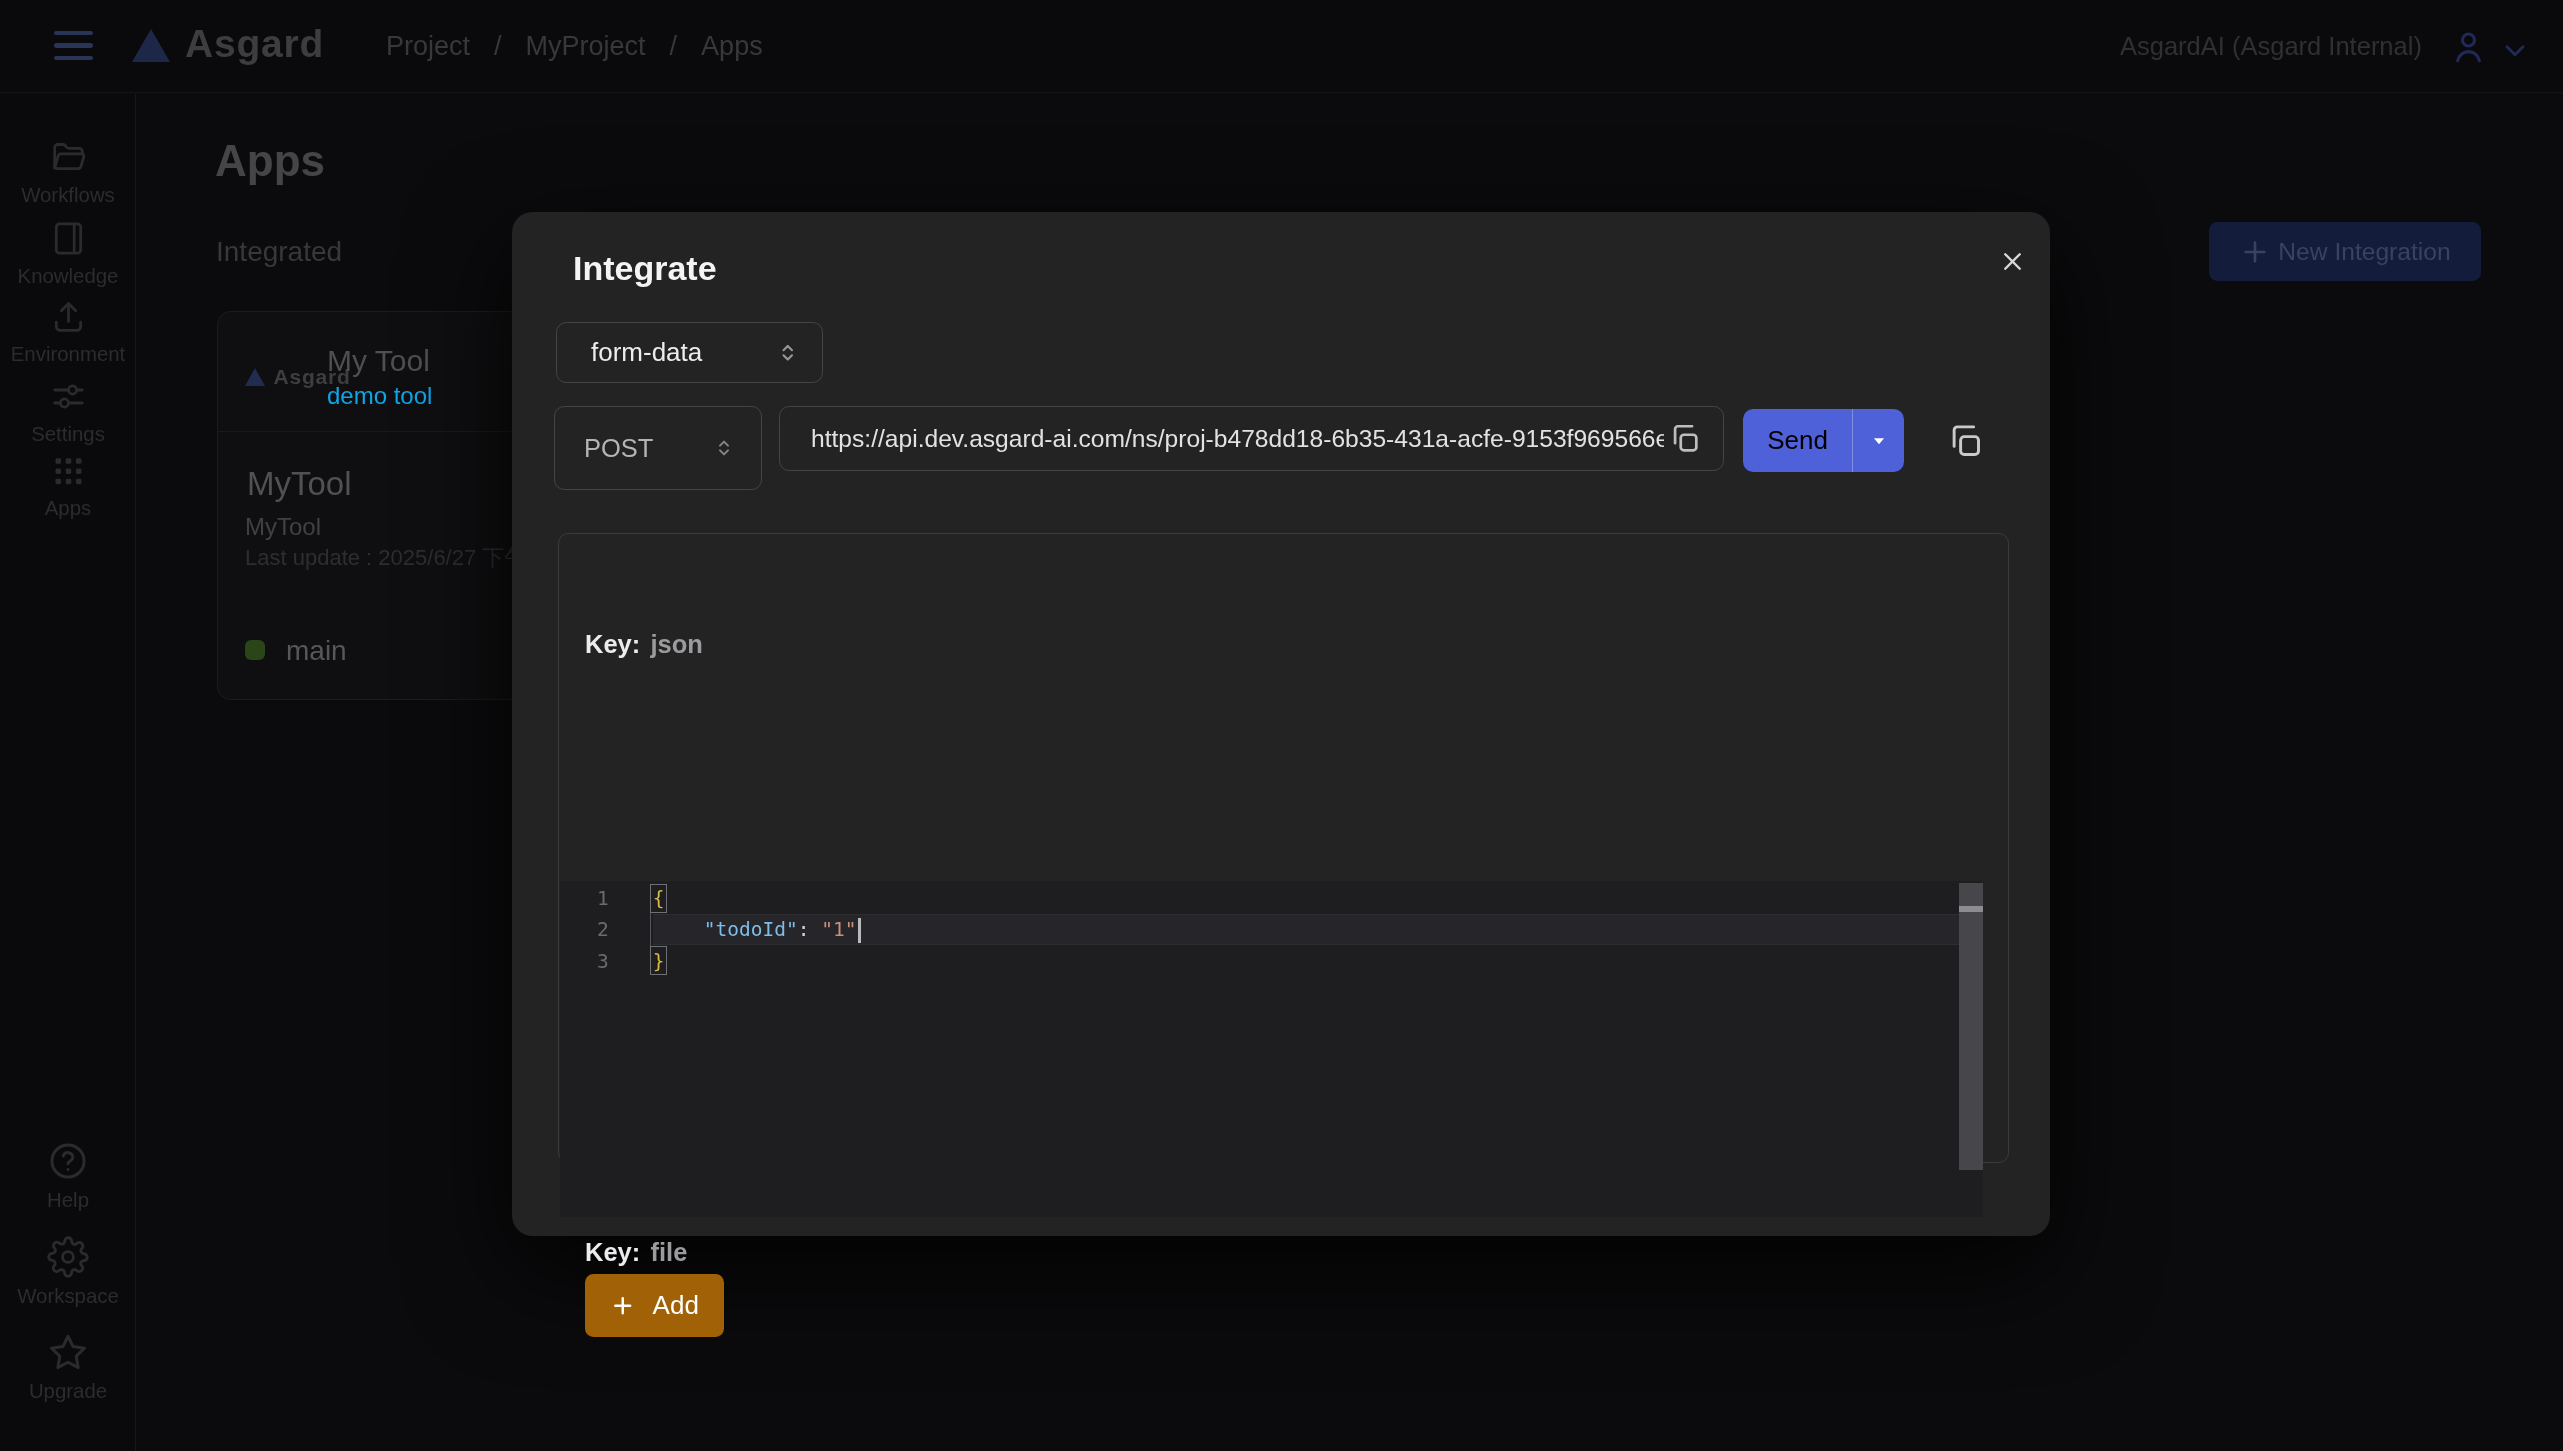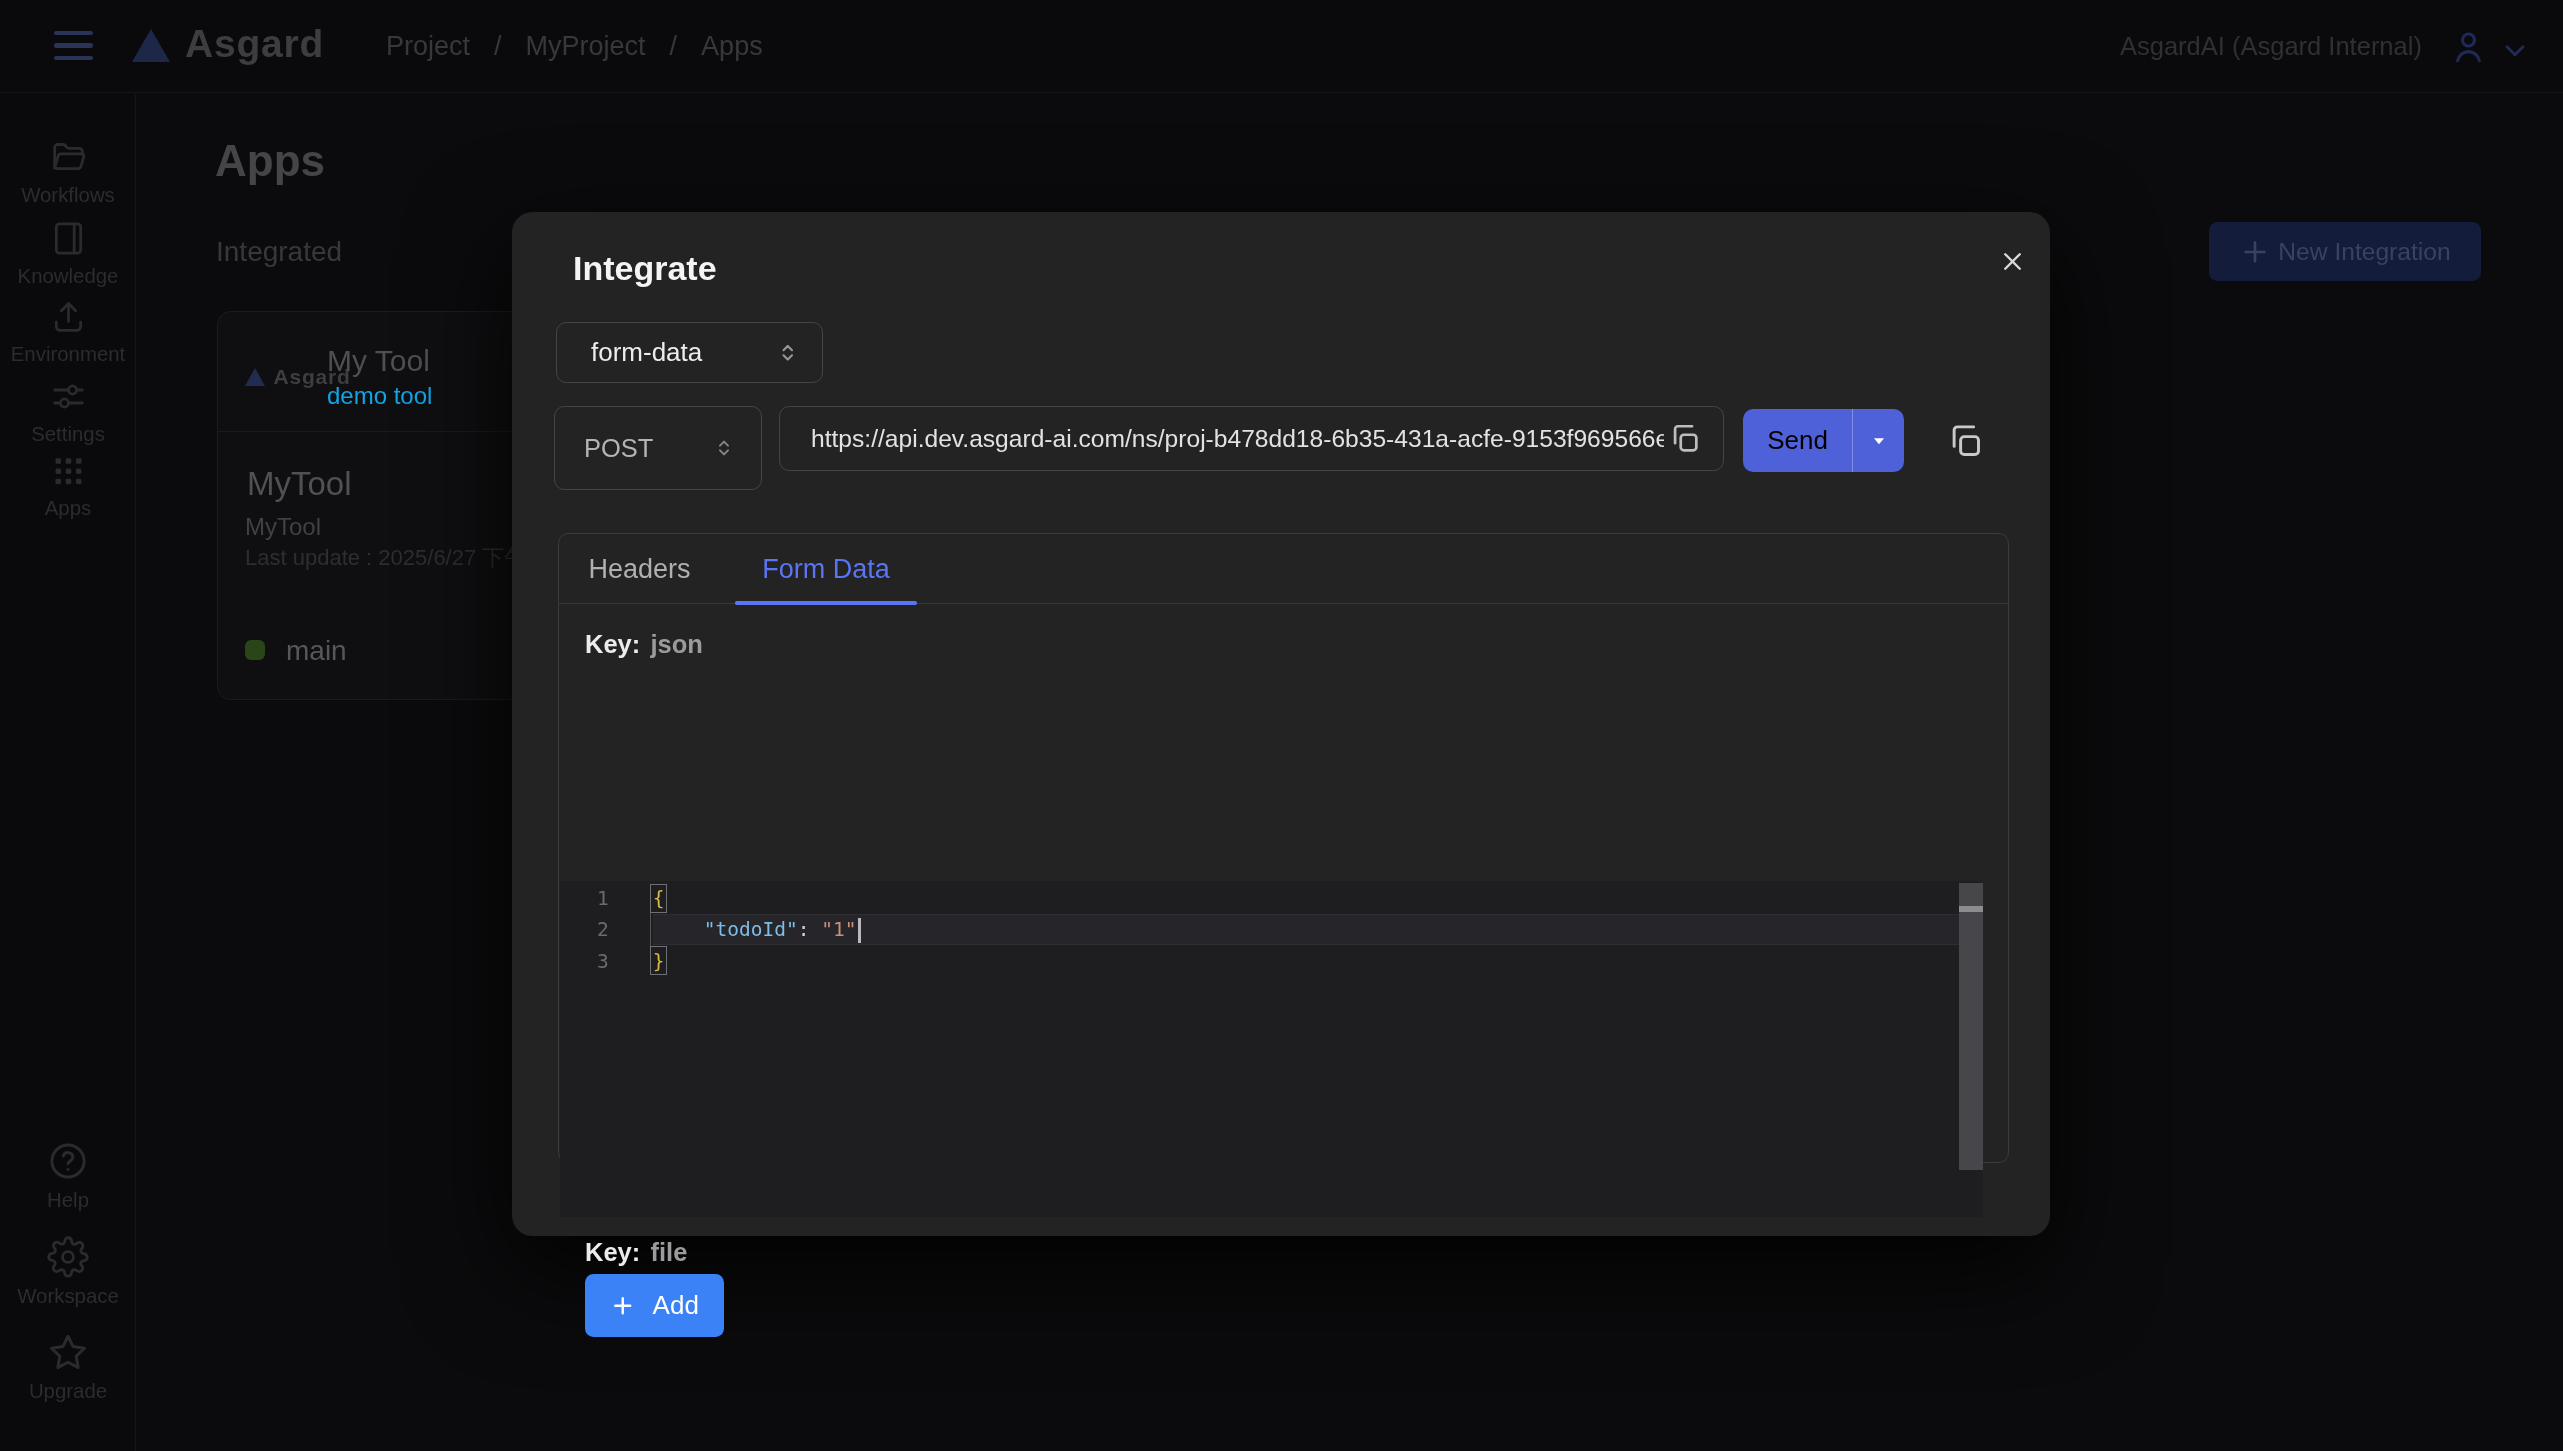--- a/index.html
+++ b/index.html
@@ -92,21 +92,21 @@
     border-top:0.8px solid #2e2e32; border-bottom:0.8px solid #2e2e32; }
   .tok-bracket { color:#d9ba47; } .tok-key { color:#7fbde8; } .tok-punct { color:#d0d0d2; } .tok-str { color:#c9917a; }
   .bracket-box { position:absolute; left:90px; width:17px; height:29px; border:0.8px solid #6f6f76; }
   #bb1 { top:2.5px; } #bb2 { top:65px; }
   .indent-guide { position:absolute; left:90px; top:32px; width:0.8px; height:33px; background:#55555b; }
   .caret-bar { display:inline-block; width:2.5px; height:24.6px; background:#bababd; vertical-align:middle; margin-left:1.7px; }
   #ed-scrollbar { position:absolute; right:0; top:0; width:24px; height:336px; }
   #ed-thumb { position:absolute; left:0; top:1.7px; width:24px; height:287px; background:#46464b; cursor:pointer; }
   #ed-marker { position:absolute; left:0; top:24.6px; width:24px; height:6px; background:#8d8d90; }
 
-  #add-btn { position:absolute; left:26px; top:740px; width:139px; height:63px; background:#3b82f6; border:none; border-radius:8.5px;
+  #add-btn { position:absolute; left:26px; top:740px; width:139px; height:63px; background:#a16207; border:none; border-radius:8.5px;
     display:flex; align-items:center; justify-content:center; gap:17px; color:#fff; font-size:26px; cursor:pointer; }
 
   svg.ic { display:block; }
 </style>
 </head>
 <body>
 
 <div id="screen">
 
   <header id="topbar" class="abs">
@@ -276,27 +276,20 @@
     </button>
 
     <button id="copy-curl-btn">
       <svg class="ic" width="39" height="39" viewBox="0 0 24 24" fill="none" stroke="#c9c9cc" stroke-width="1.8" stroke-linecap="round" stroke-linejoin="round">
           <rect x="9" y="9" width="11" height="11" rx="2.2"></rect>
           <path d="M5 15V5a2 2 0 0 1 2-2h10"></path>
         </svg>
     </button>
 
     <div id="req-panel">
-      <div class="tab-bar">
-        <button id="tab-headers" class="tab">Headers</button>
-        <button id="tab-formdata" class="tab">
-          <span>Form Data</span>
-          <span class="underline"></span>
-        </button>
-      </div>
 
       <div id="key-json" class="key-row">
         <span class="k">Key:</span><span class="n">json</span>
       </div>
 
       <div id="editor">
         <div class="cur-line-bg"></div>
         <div class="bracket-box" id="bb1"></div>
         <div class="indent-guide"></div>
         <div class="bracket-box" id="bb2"></div>

